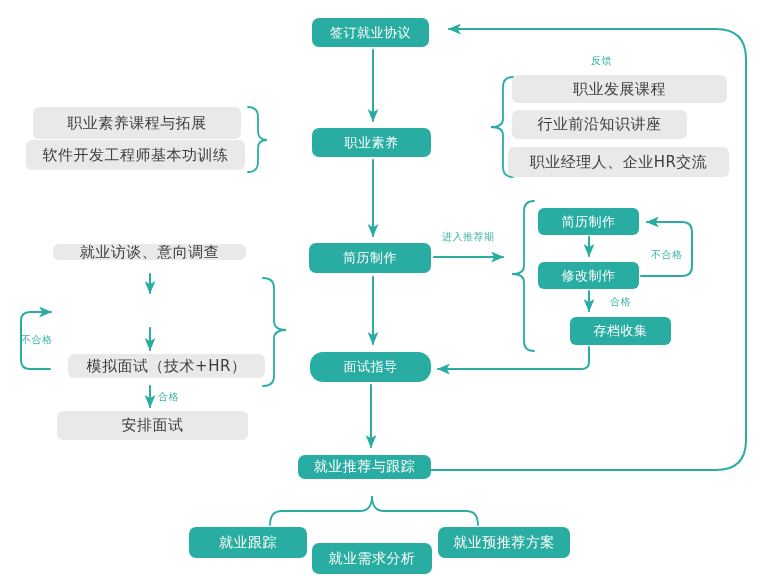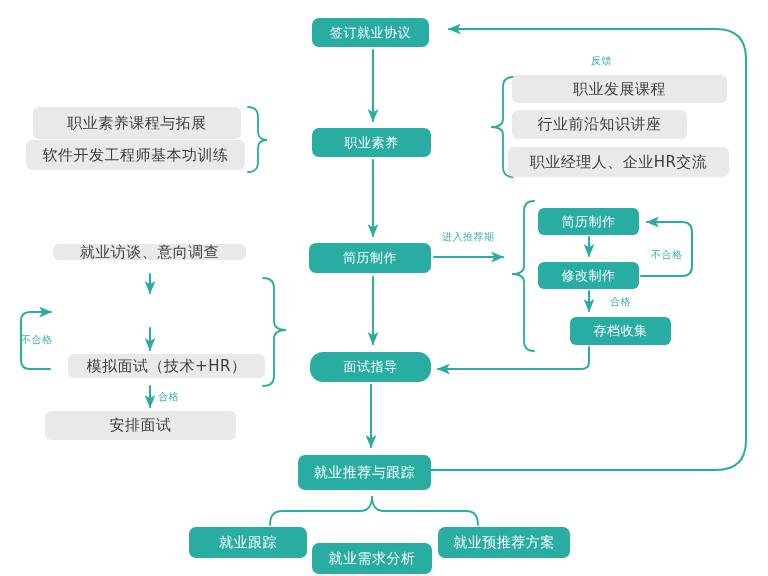--- a/index.html
+++ b/index.html
@@ -68,32 +68,32 @@
     <path class="thin" d="M263,278 Q274,278 274,288 L274,321 Q274,330 286,330 Q274,330 274,339 L274,376 Q274,386 263,386"></path>
     <path class="thin" d="M513,77 Q503,77 503,87 L503,119 Q503,127 491,127 Q503,127 503,135 L503,167 Q503,177 513,177"></path>
     <path class="thin" d="M534,201 Q524,201 524,211 L524,266 Q524,274 512,274 Q524,274 524,282 L524,341 Q524,351 534,351"></path>
     <path class="thin" d="M270,525 Q270,511 282,511 L360,511 Q372,511 372,496 Q372,511 384,511 L466,511 Q478,511 478,525"></path>
   </svg>
 
   <div class="node teal-box" style="left:312px;top:18px;width:117px;height:29px;">签订就业协议</div>
   <div class="node teal-box" style="left:312px;top:128px;width:119px;height:29px;">职业素养</div>
   <div class="node teal-box" style="left:309px;top:243px;width:122px;height:30px;">简历制作</div>
   <div class="node teal-box" style="left:310px;top:352px;width:121px;height:30px;border-radius:13px;">面试指导</div>
-  <div class="node teal-box mid" style="left:298px;top:455px;width:133px;height:35px;">就业推荐与跟踪</div>
+  <div class="node teal-box mid" style="left:298px;top:455px;width:133px;height:24px;">就业推荐与跟踪</div>
 
   <div class="node teal-box mid" style="left:189px;top:527px;width:118px;height:31px;">就业跟踪</div>
   <div class="node teal-box mid" style="left:312px;top:543px;width:120px;height:31px;">就业需求分析</div>
   <div class="node teal-box mid" style="left:438px;top:527px;width:132px;height:31px;">就业预推荐方案</div>
 
   <div class="node gray-box" style="left:33px;top:107px;width:208px;height:32px;">职业素养课程与拓展</div>
   <div class="node gray-box" style="left:26px;top:140px;width:219px;height:30px;">软件开发工程师基本功训练</div>
 
   <div class="node gray-box" style="left:53px;top:244px;width:193px;height:16px;">就业访谈、意向调查</div>
   <div class="node gray-box" style="left:52px;top:354px;width:197px;height:24px;margin-left:16px;">模拟面试（技术+HR）</div>
-  <div class="node gray-box" style="left:45px;top:411px;width:191px;height:29px;">安排面试</div>
+  <div class="node gray-box" style="left:57px;top:411px;width:191px;height:29px;">安排面试</div>
 
   <div class="node gray-box" style="left:512px;top:75px;width:215px;height:28px;">职业发展课程</div>
   <div class="node gray-box" style="left:512px;top:110px;width:175px;height:29px;">行业前沿知识讲座</div>
   <div class="node gray-box" style="left:508px;top:147px;width:221px;height:30px;">职业经理人、企业HR交流</div>
 
   <div class="node teal-box small" style="left:538px;top:208px;width:101px;height:27px;">简历制作</div>
   <div class="node teal-box small" style="left:538px;top:262px;width:101px;height:27px;">修改制作</div>
   <div class="node teal-box small" style="left:538px;top:317px;width:101px;height:28px;margin-left:32px;">存档收集</div>
 
   <div class="lbl" style="left:591px;top:54px;">反馈</div>

